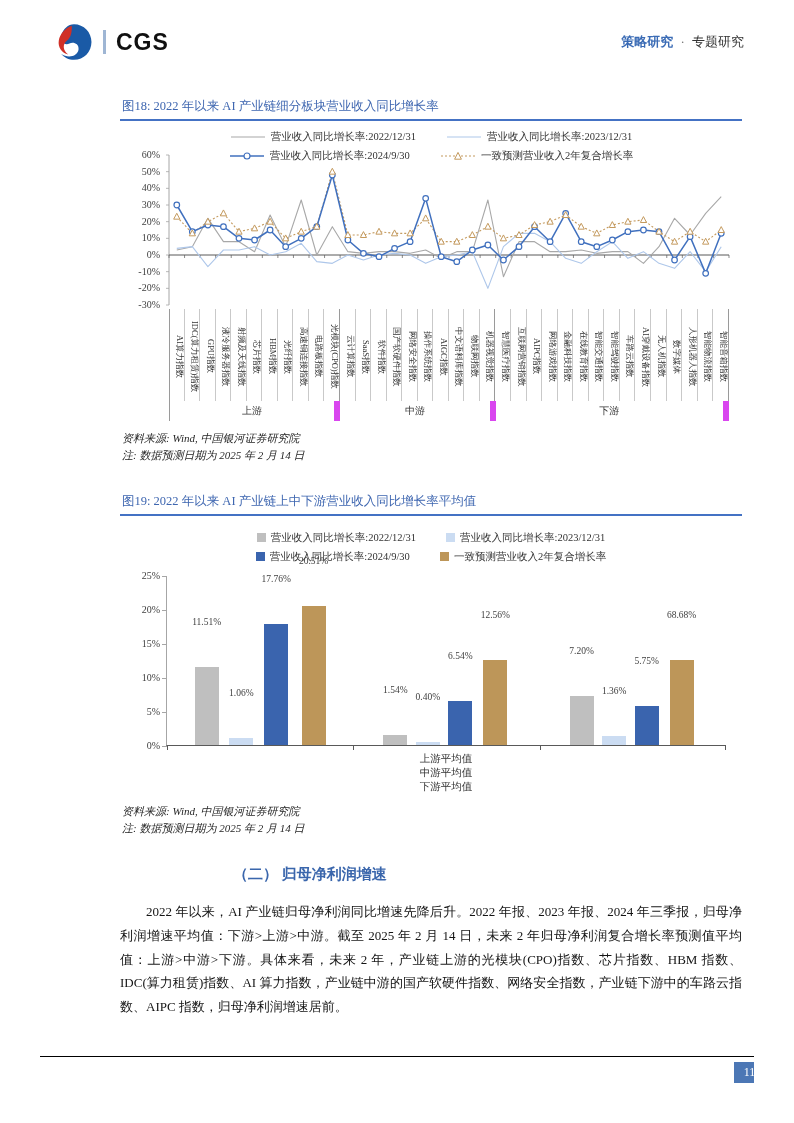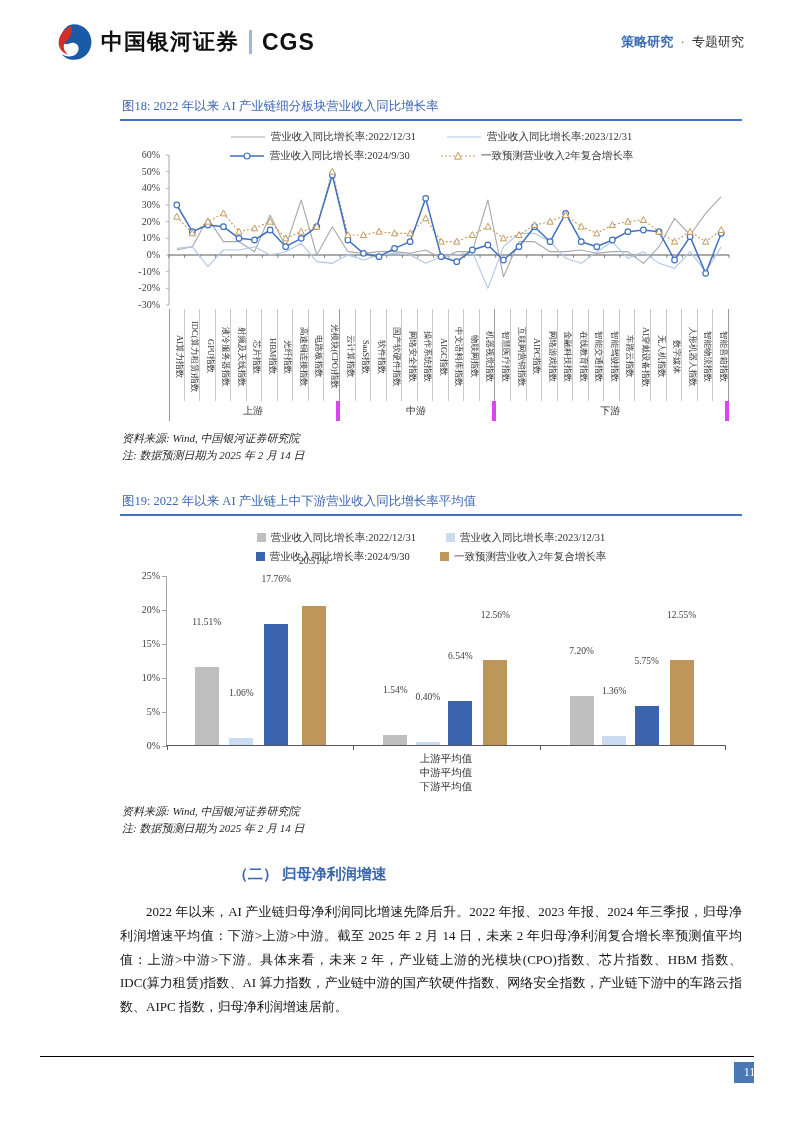--- a/index.html
+++ b/index.html
@@ -38,21 +38,21 @@
   .ycol { position:relative; width:46px; }
   .ylab { position:absolute; right:6px; font-size:10px; color:#404040; }
   .xlabels { display:flex; width:560px; margin-left:49px; }
   .xlab { width:calc(100% / 36); height:92px; border-right:1px solid #c9c9c9;
           writing-mode:vertical-rl; text-orientation:sideways;
           font-size:8.5px; color:#333; line-height:1; padding-top:3px;
           display:flex; justify-content:center; overflow:hidden; }
   .xlab.first { border-left:1px solid #9a9a9a; }
   .xlab.gend { border-right:1px solid #9a9a9a; }
   .grow { display:flex; width:560px; margin-left:49px; height:20px; }
-  .gcell { border-right:4px solid #d946ef; display:flex; align-items:center; justify-content:center;
+  .gcell { border-right:6px solid #d946ef; display:flex; align-items:center; justify-content:center;
            font-size:10px; color:#333; }
   .gcell.first { border-left:1px solid #9a9a9a; }
   
   .legend19 { margin:12px 0 10px 0; }
   .lg-sq { width:9px; height:9px; display:inline-block; }
   .c19row { display:flex; margin-top:8px; }
   .plot19 { position:relative; width:560px; height:170px;
             border-left:1px solid #a6a6a6; border-bottom:1px solid #595959; }
   .ytick19 { position:absolute; left:-5px; width:5px; height:1px; background:#a6a6a6; }
   .btick19 { position:absolute; bottom:-5px; width:1px; height:5px; background:#595959; }
@@ -82,21 +82,20 @@
 <div class="page">
 
   <div class="hdr">
     <div class="brand">
       <span>
         <svg width="38" height="38" viewBox="0 0 100 100">
           <path d="M50 3 C76 3 96 24 96 50 C96 76 76 97 50 97 C36 97 24 91 16 81 C34 94 60 88 62 69 C63 54 48 49 38 54 C26 60 12 50 16 33 C22 15 34 3 50 3 Z" fill="#1a5aa6"></path>
           <path d="M44 7 C27 13 13 28 10 46 C7 64 18 79 35 83 C21 73 19 57 31 47 C43 37 45 21 44 7 Z" fill="#d03027"></path>
         </svg>
       </span>
-      <span class="brand-cn">中国银河证券</span>
       <span class="brand-bar"></span>
       <span class="brand-en">CGS</span>
     </div>
     <div class="hdr-right">
       <span class="hdr-cat">策略研究</span>
       <span class="hdr-dot">·</span>
       <span class="hdr-sub">专题研究</span>
     </div>
   </div>
 
@@ -414,21 +413,21 @@
                 </div>
                 <div class="barwrap">
                   <div class="barlab">1.36%</div>
                   <div class="bar" style="height: 9.248px; background: rgb(203, 220, 242);"></div>
                 </div>
                 <div class="barwrap">
                   <div class="barlab">5.75%</div>
                   <div class="bar" style="height: 39.1px; background: rgb(58, 100, 174);"></div>
                 </div>
                 <div class="barwrap">
-                  <div class="barlab">12.55%</div>
+                  <div class="barlab">68.68%</div>
                   <div class="bar" style="height: 85.34px; background: rgb(189, 150, 89);"></div>
                 </div>
               </div>
             </div>
           </div>
       </div>
       <div class="xlab19" id="xlab19">
           <div>上游平均值</div>
           <div>中游平均值</div>
           <div>下游平均值</div>

